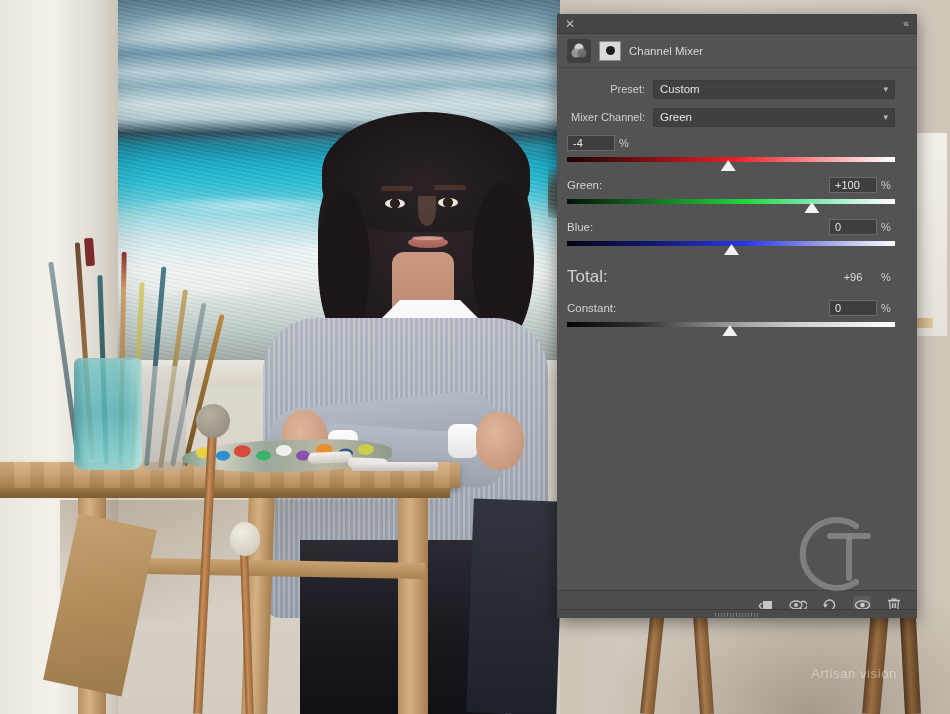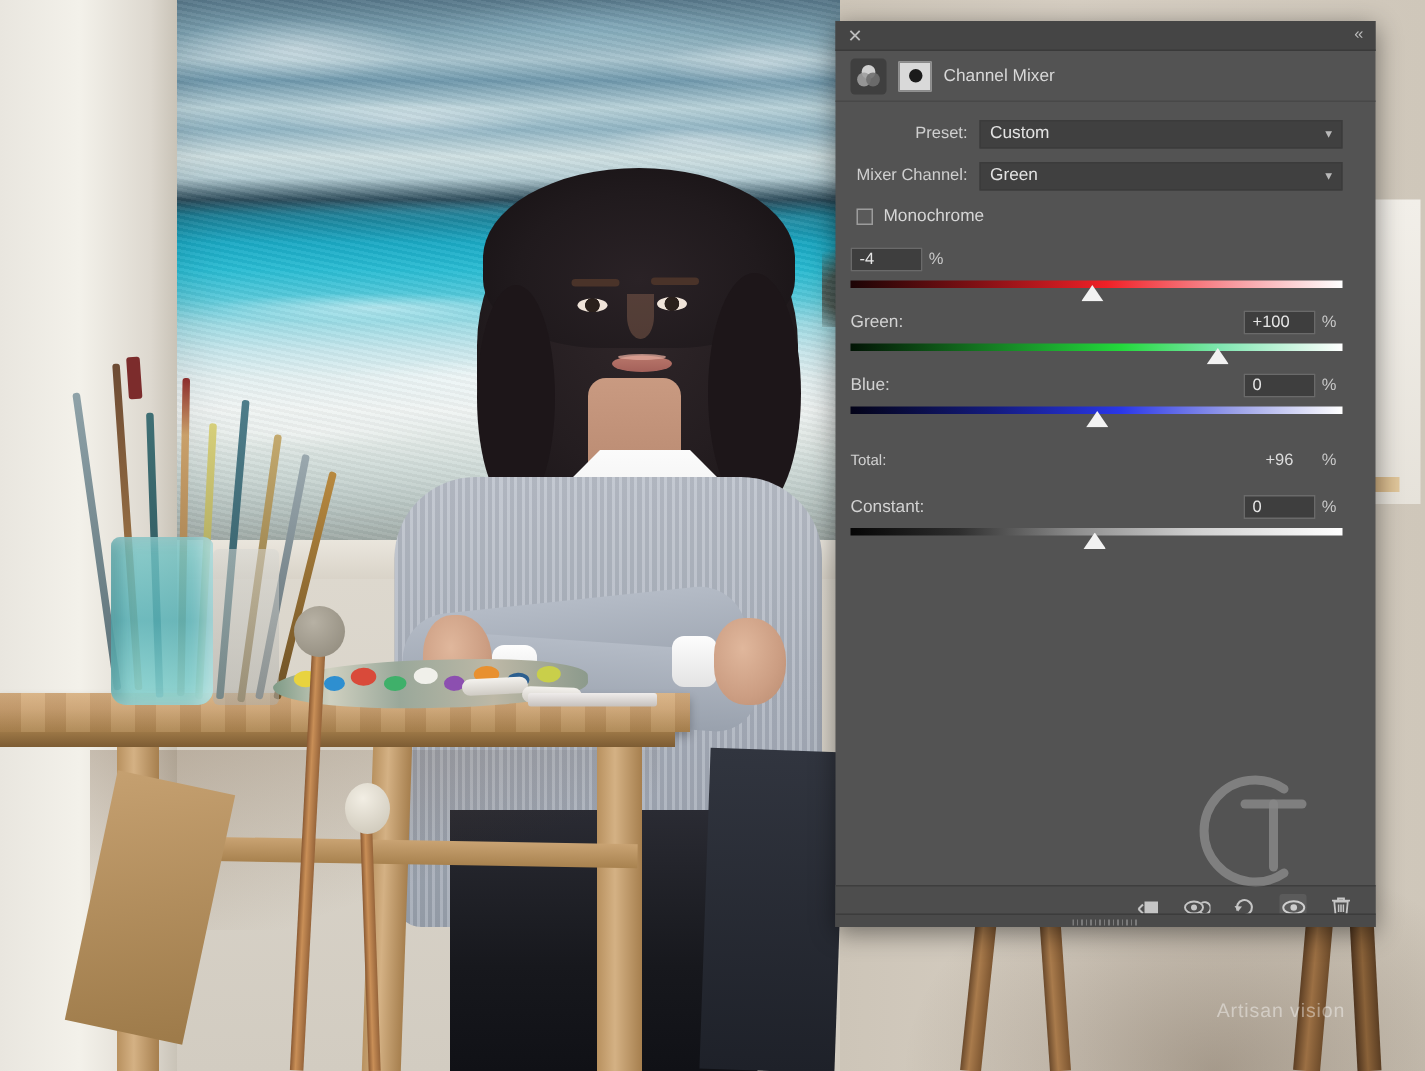--- a/index.html
+++ b/index.html
@@ -318,21 +318,21 @@
     background:#f2f2f2; cursor:pointer;
     clip-path:polygon(50% 0,100% 100%,0 100%);
     filter:drop-shadow(0 1px 1px rgba(0,0,0,.5));
   }
   .tr-red  { background:linear-gradient(90deg,#1c0405,#7e1014 25%,#f02027 52%,#f79ba0 78%,#ffffff 100%); }
   .tr-green{ background:linear-gradient(90deg,#021405,#13701f 25%,#23d93c 55%,#7fe6b0 75%,#ffffff 100%); }
   .tr-blue { background:linear-gradient(90deg,#030318,#131a7a 28%,#2a37e8 55%,#9aa0e8 78%,#ffffff 100%); }
   .tr-gray { background:linear-gradient(90deg,#050505,#2e2e2e 22%,#8e8e8e 46%,#cfcfcf 70%,#ffffff 100%); }
 
   .total-row{ display:flex; align-items:center; height:20px; margin:14px 0 12px 0; }
-  .total-row .name{ font-size:10px; color:#d2d2d2; flex:1; }
+  .total-row .name{ font-size:17px; color:#d2d2d2; flex:1; }
   .total-val{ width:48px; text-align:center; font-size:11px; color:#dcdcdc; }
 
   .footer{
     height:28px; background:#4d4d4d; border-top:1px solid #3e3e3e;
     display:flex; align-items:center; justify-content:flex-end; gap:14px;
     padding-right:14px; flex:0 0 auto;
   }
   .ficon{ width:18px;height:18px; cursor:pointer; opacity:.88;
           display:flex;align-items:center;justify-content:center; }
   .ficon.sel{ background:#5e5e5e; border-radius:2px; }
@@ -493,24 +493,20 @@
     </div>
 
     <div class="row">
       <div class="lbl">Mixer Channel:</div>
       <div class="select">
         <span>Green</span>
         <span class="chev">▾</span>
       </div>
     </div>
 
-    <div class="mono-row">
-      <div class="checkbox"></div>
-      <span>Monochrome</span>
-    </div>
 
     <div class="slider-group">
       <div class="slider-head">
         <div class="valbox">-4</div>
         <span class="pct">%</span>
       </div>
       <div class="track-wrap">
         <div class="track tr-red"></div>
         <div class="thumb" id="thumb-red" style="left: 49%;"></div>
       </div>

